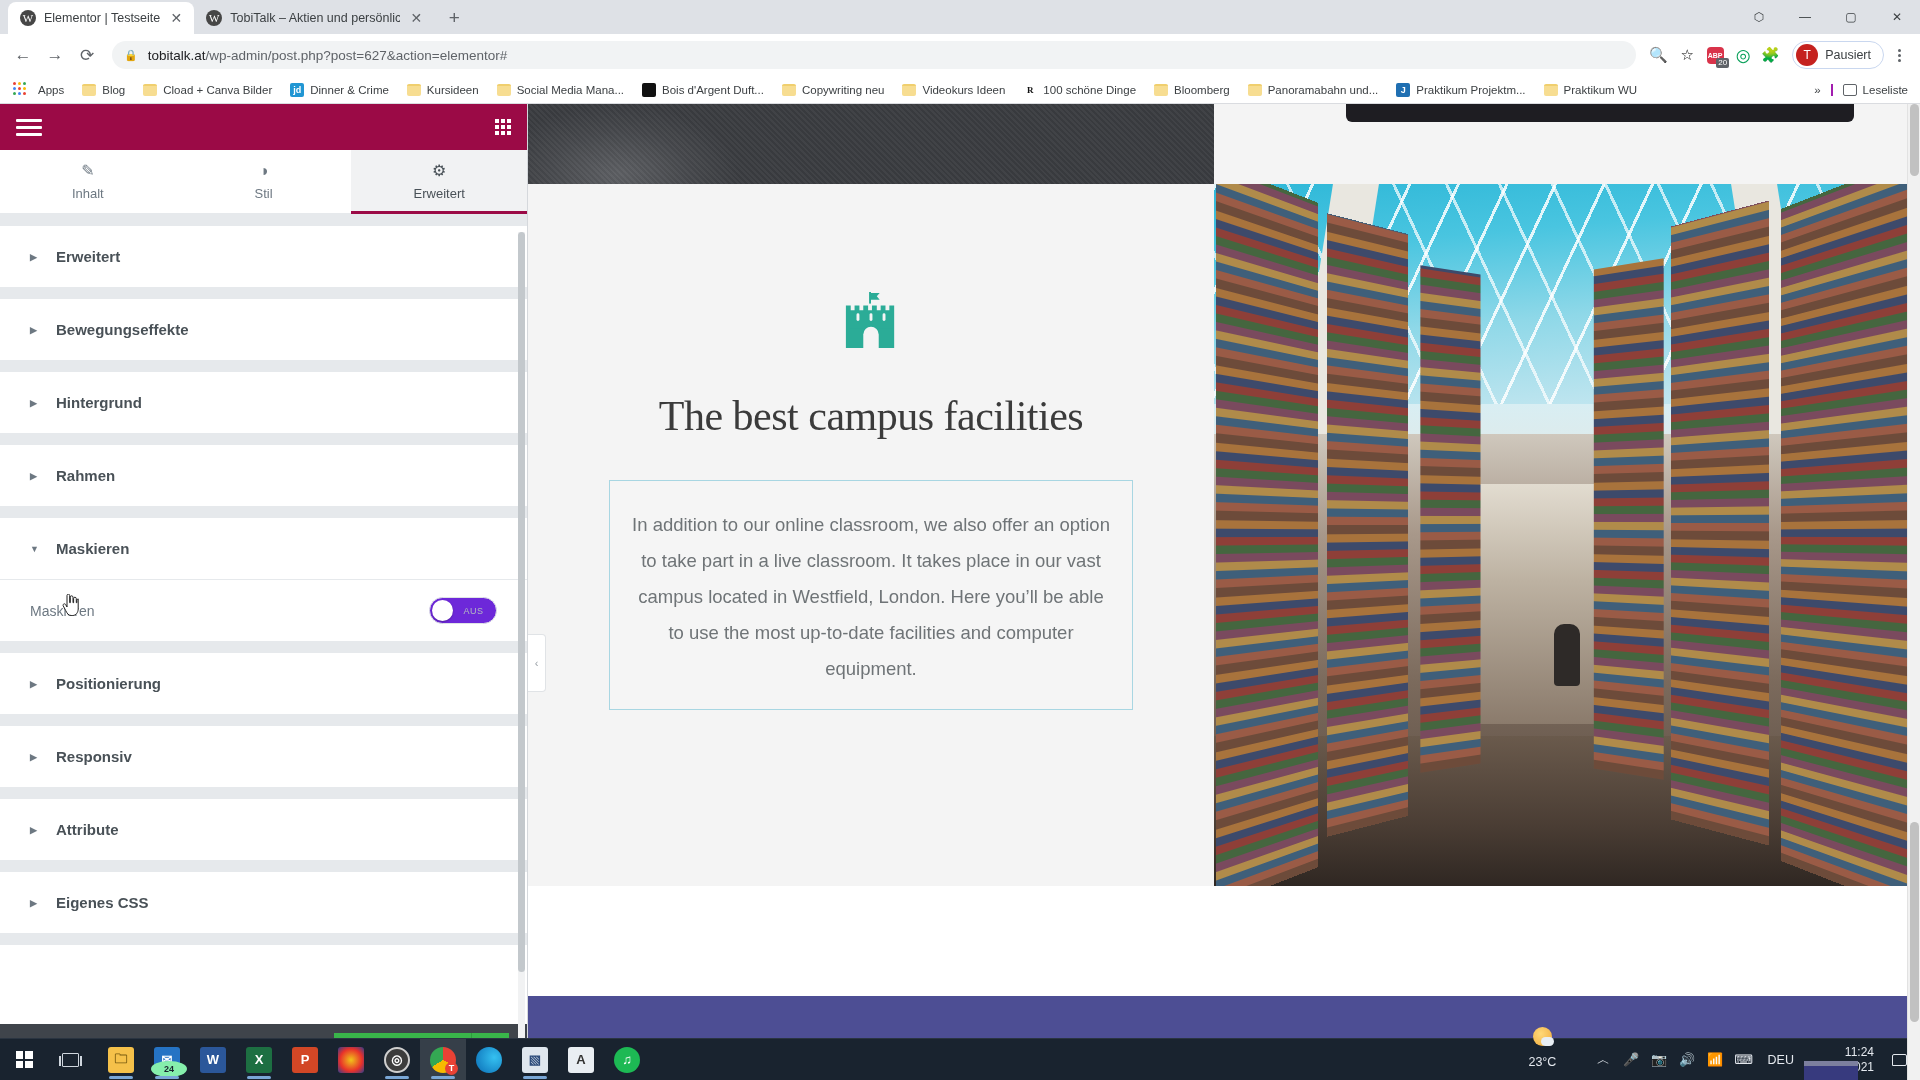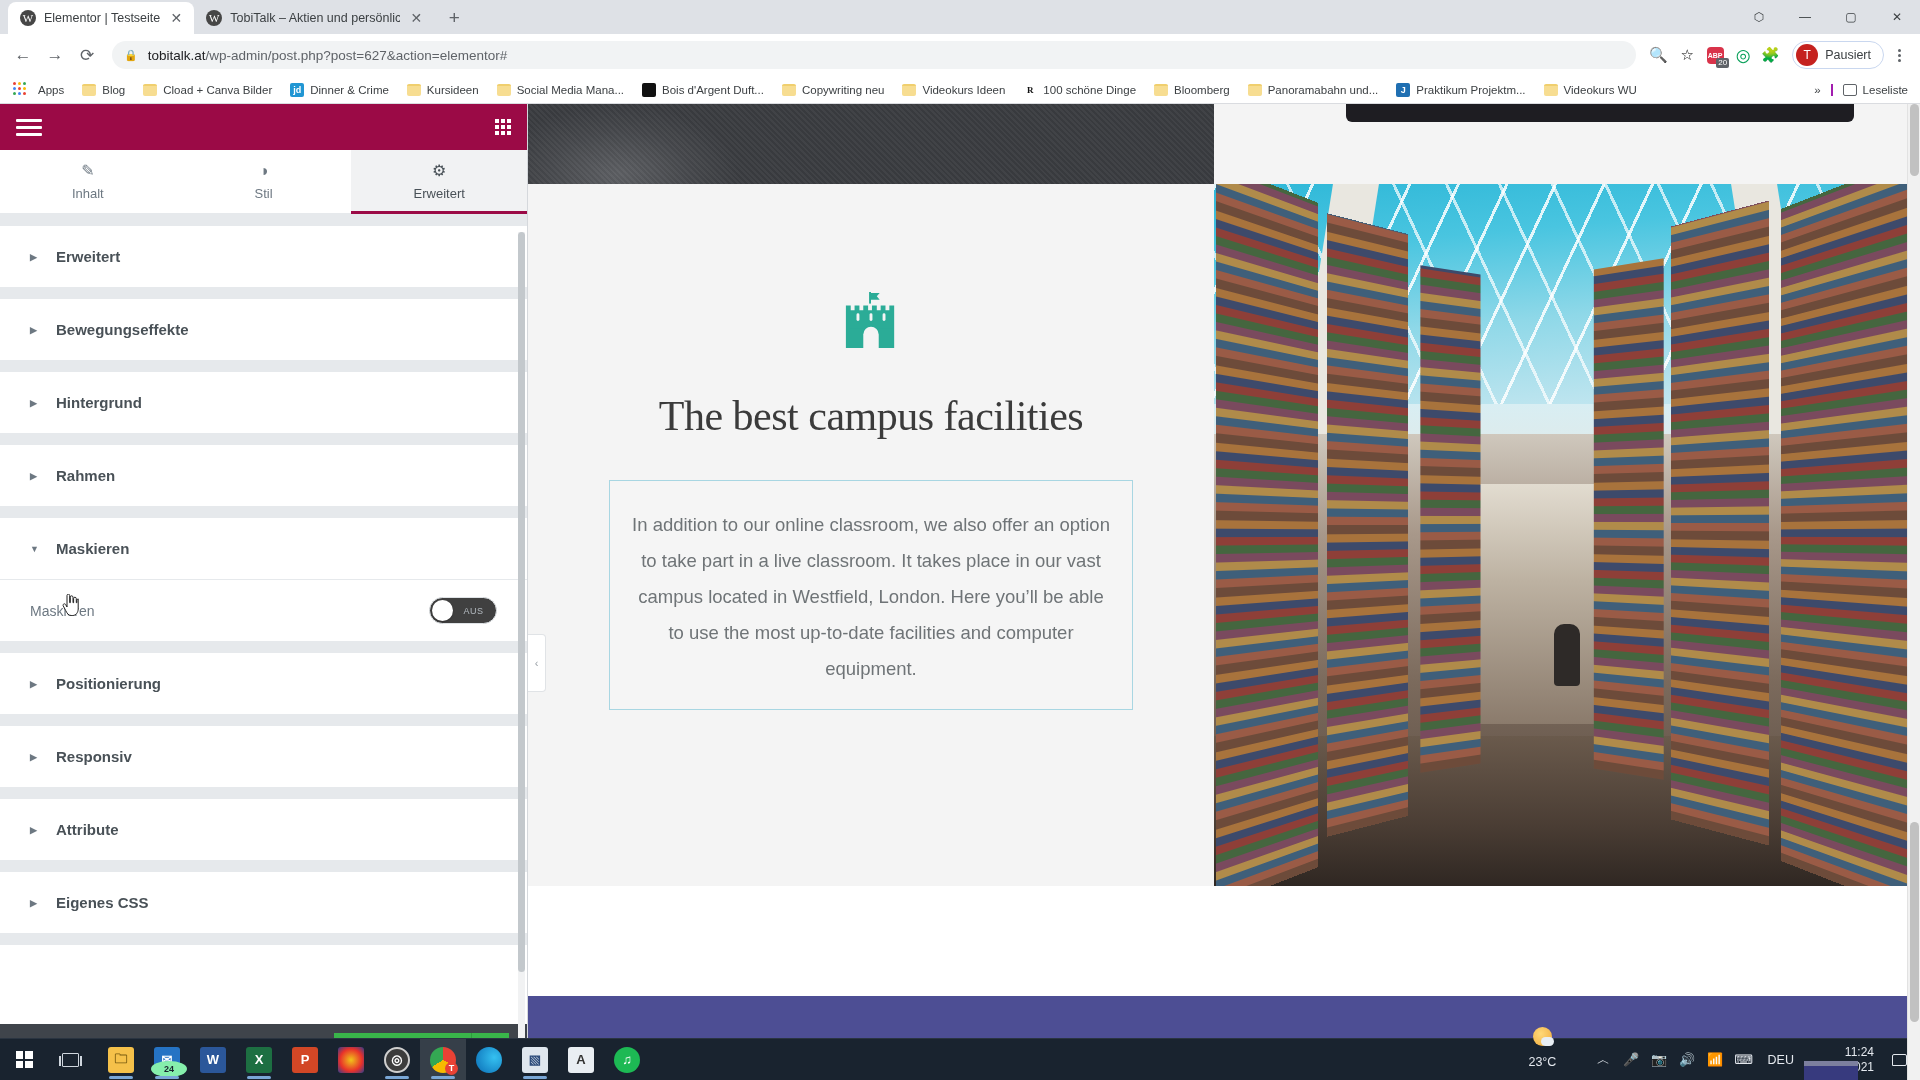--- a/index.html
+++ b/index.html
@@ -184,21 +184,21 @@
   .caret { font-size: 9px; color: #6d7882; width: 10px; }
   .sep { height: 11px; background: #e6e9ec; }
   .control-row {
     height: 62px; display: flex; align-items: center;
     padding: 0 30px 0 30px; background: #fff;
     border-bottom: 1px solid #e6e9ec;
   }
   .control-label { font-size: 14px; color: #6d7882; }
   .toggle {
     margin-left: auto; width: 68px; height: 27px; border-radius: 14px;
-    background: #404040; border: 1px solid #dfe3e6; display: flex;
+    background: #6d28d9; border: 1px solid #dfe3e6; display: flex;
     align-items: center; padding: 2px; position: relative;
   }
   .toggle .knob {
     width: 21px; height: 21px; border-radius: 50%; background: #fff;
     box-shadow: 0 1px 2px rgba(0,0,0,.25);
   }
   .toggle .tlabel {
     flex: 1; text-align: center; font-size: 9px; color: #b4bbc1;
     letter-spacing: .5px;
   }
@@ -560,21 +560,21 @@
     <div class="bm">
         <span class="bm-folder"></span>
         <span>Panoramabahn und...</span>
       </div>
     <div class="bm">
         <span class="bm-dot" style="background:#1f6fb2">J</span>
         <span>Praktikum Projektm...</span>
       </div>
     <div class="bm">
         <span class="bm-folder"></span>
-        <span>Videokurs WU</span>
+        <span>Praktikum WU</span>
       </div>
 
     <div class="bm-overflow">
       <span>»</span>
       <span class="reading-list">
         <span class="rl-icon"></span>
         <span>Leseliste</span>
       </span>
     </div>
   </div>

